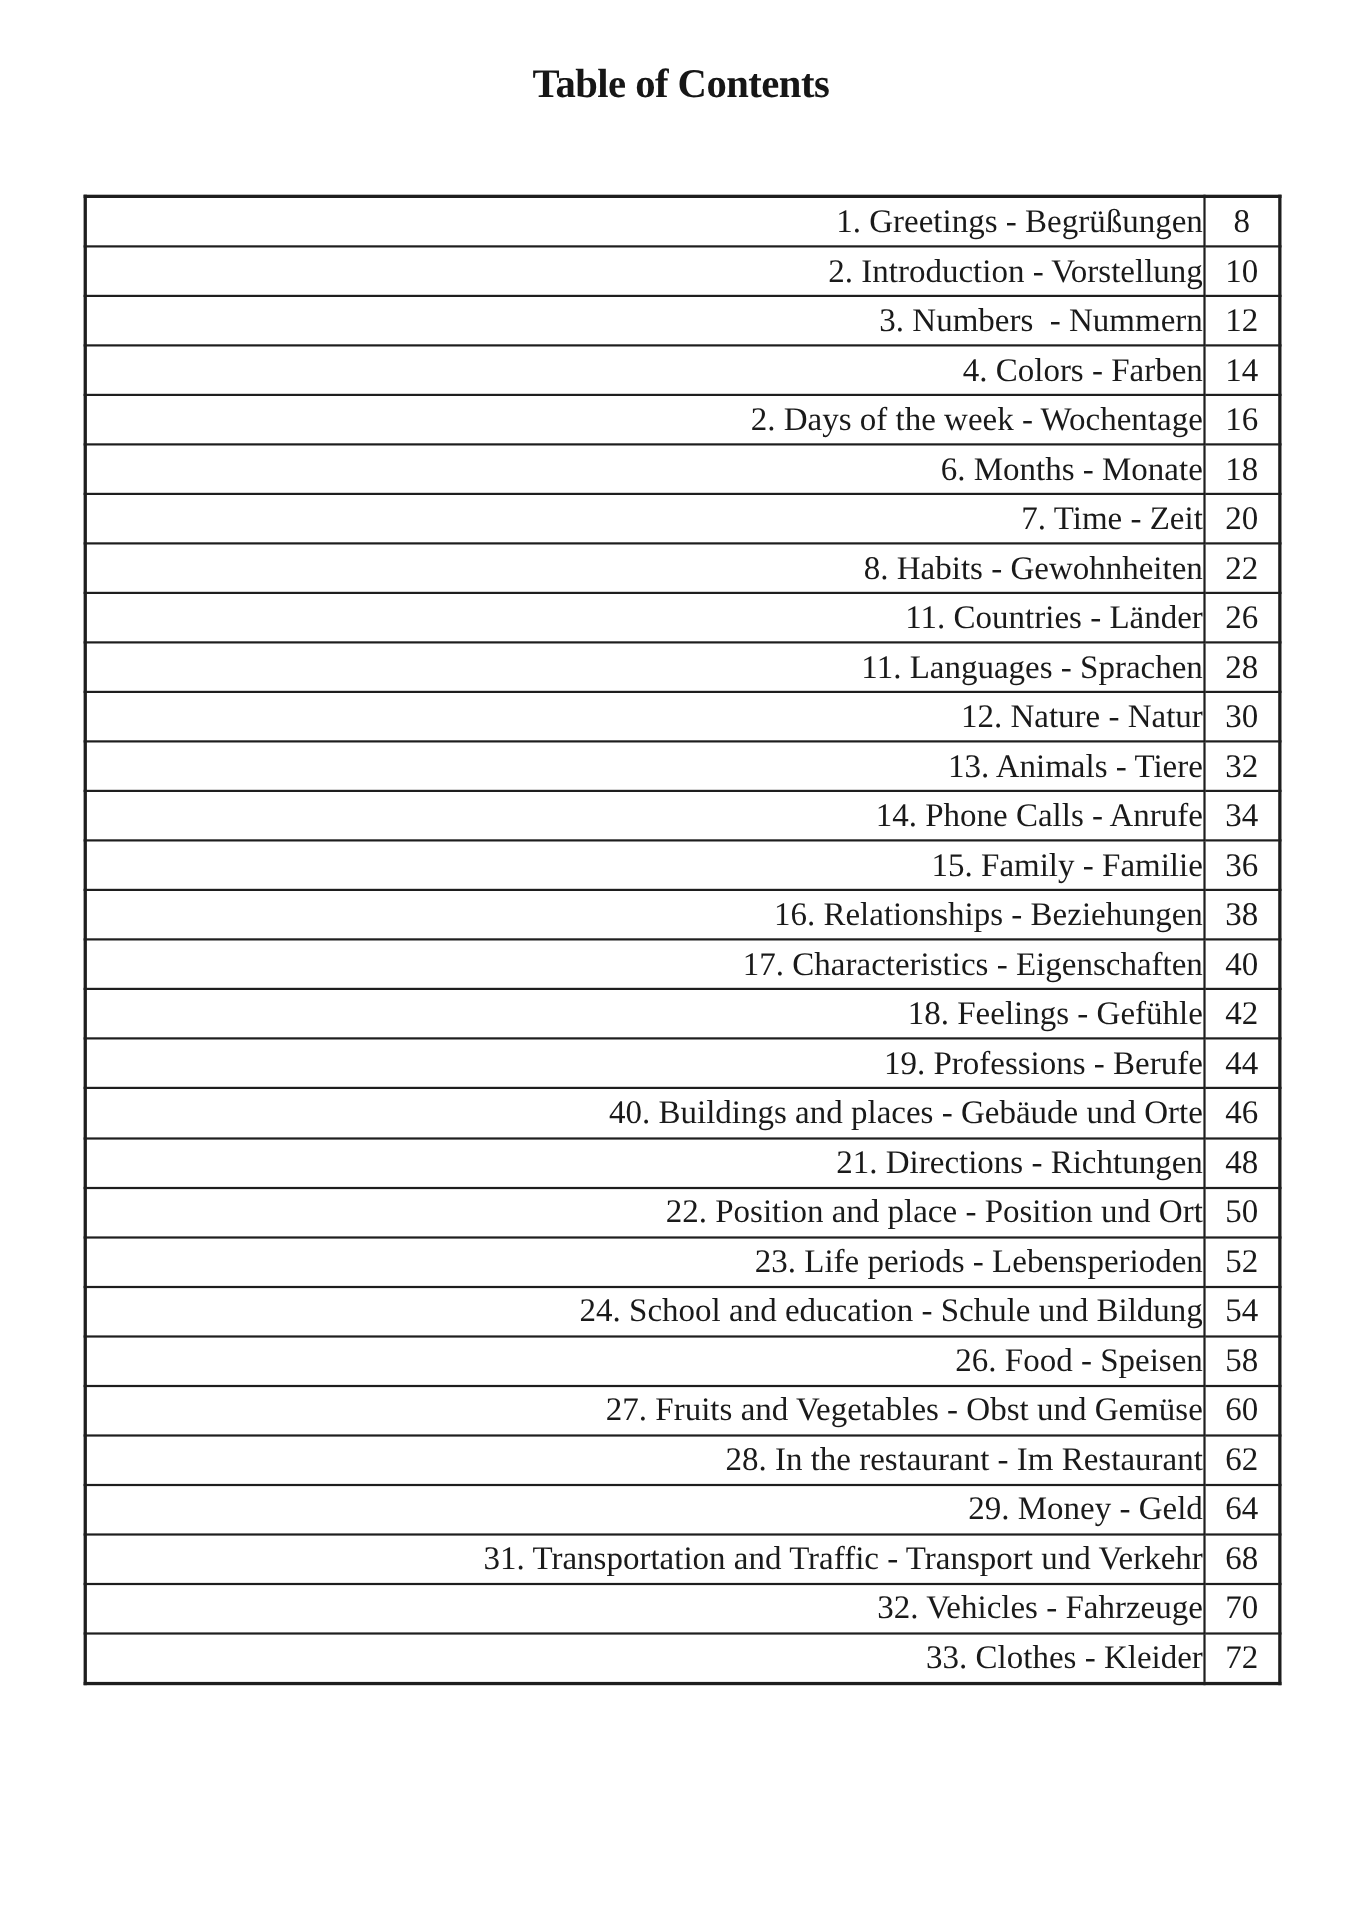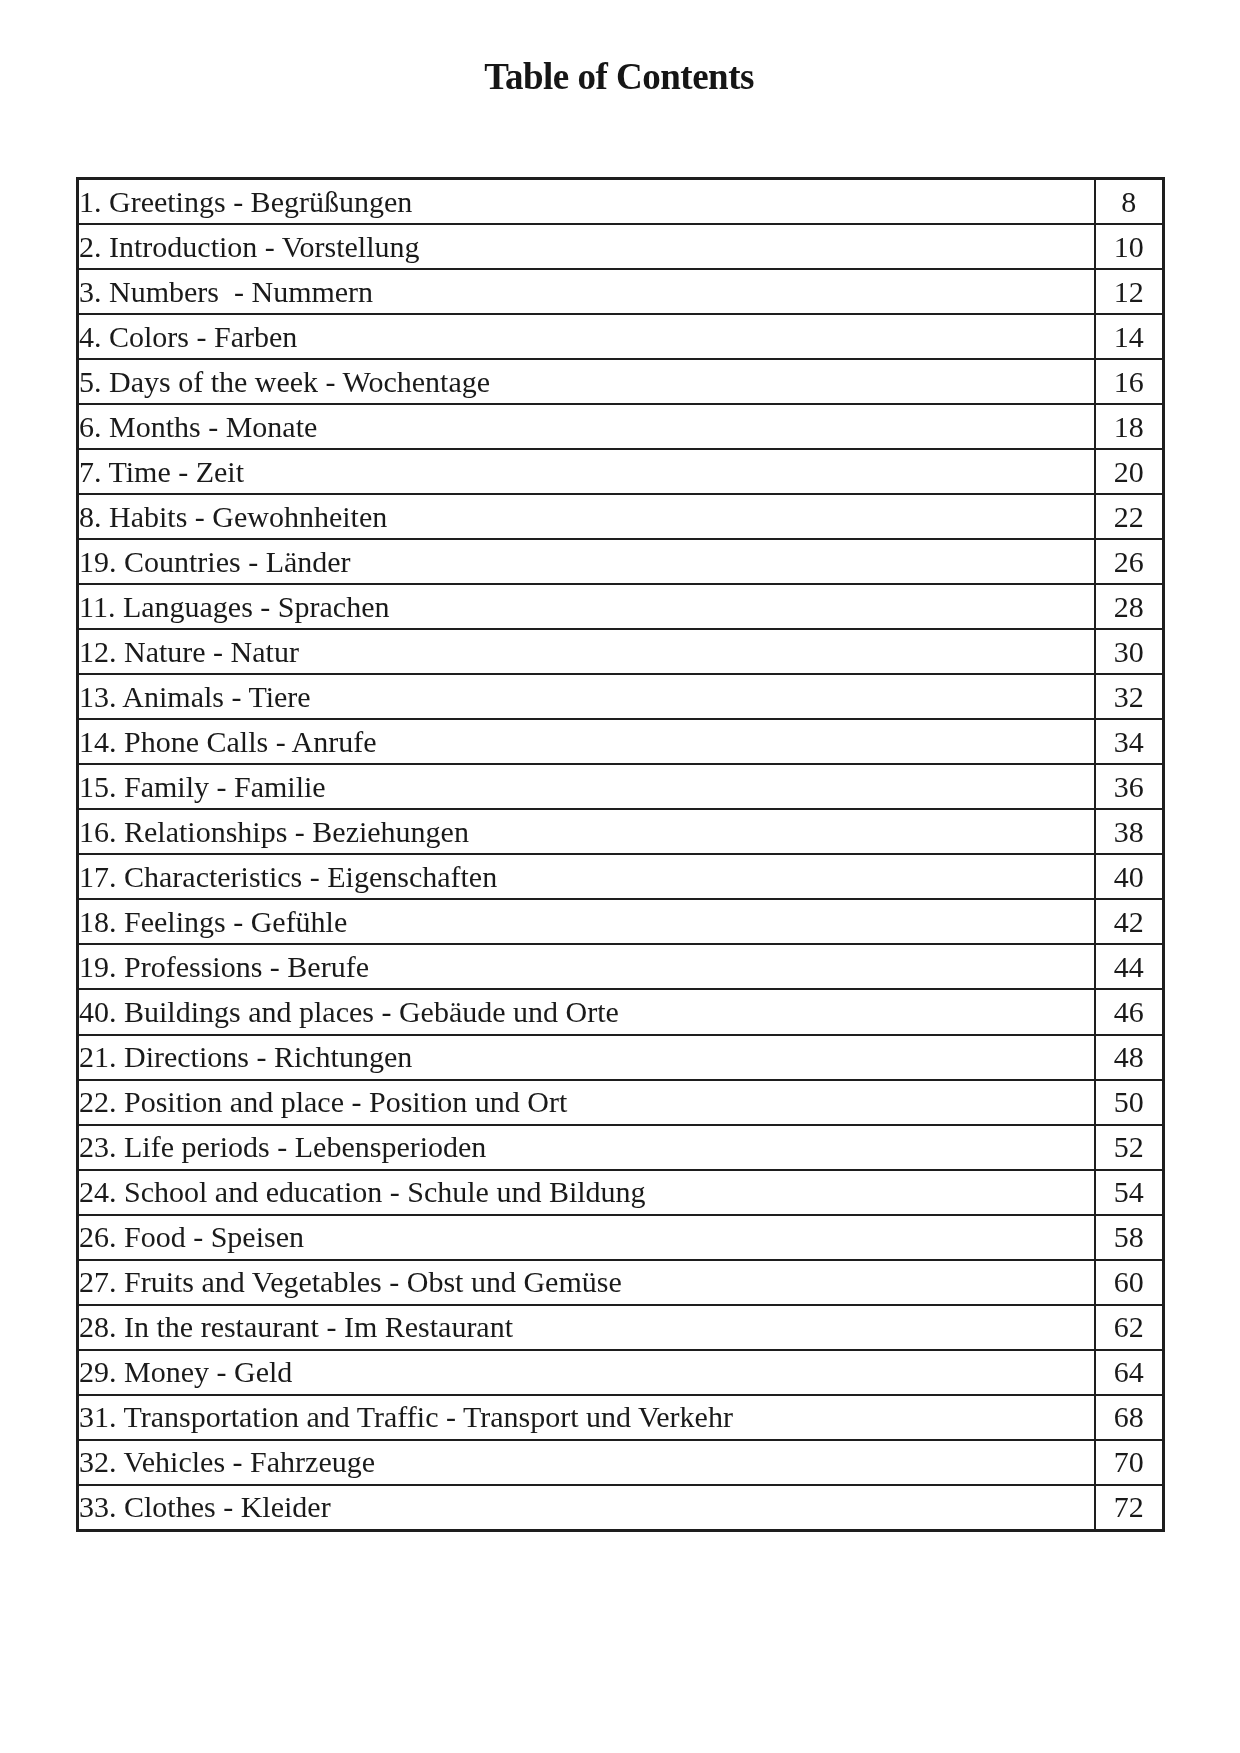--- a/index.html
+++ b/index.html
@@ -46,21 +46,21 @@
     border: 2px solid #1e1e1e;
     font-size: 30px;
     line-height: 1;
     padding: 0;
     vertical-align: middle;
     overflow: hidden;
   }
   td.toc-label {
     padding-left: 9px;
     white-space: pre; 
-    text-align: left;
+    text-align: right;
   }
   td.toc-page {
     text-align: center;
     white-space: nowrap;
   }
   col.col-label { width: 1017px; }
   col.col-page  { width: 69px;  }
 </style>
 </head>
 <body>
@@ -89,42 +89,42 @@
       <td class="toc-label">3. Numbers  - Nummern</td>
       <td class="toc-page">12</td>
     </tr>
 
     <tr>
       <td class="toc-label">4. Colors - Farben</td>
       <td class="toc-page">14</td>
     </tr>
 
     <tr>
-      <td class="toc-label">5. Days of the week - Wochentage</td>
+      <td class="toc-label">2. Days of the week - Wochentage</td>
       <td class="toc-page">16</td>
     </tr>
 
     <tr>
       <td class="toc-label">6. Months - Monate</td>
       <td class="toc-page">18</td>
     </tr>
 
     <tr>
       <td class="toc-label">7. Time - Zeit</td>
       <td class="toc-page">20</td>
     </tr>
 
     <tr>
       <td class="toc-label">8. Habits - Gewohnheiten</td>
       <td class="toc-page">22</td>
     </tr>
 
 
     <tr>
-      <td class="toc-label">19. Countries - Länder</td>
+      <td class="toc-label">11. Countries - Länder</td>
       <td class="toc-page">26</td>
     </tr>
 
     <tr>
       <td class="toc-label">11. Languages - Sprachen</td>
       <td class="toc-page">28</td>
     </tr>
 
     <tr>
       <td class="toc-label">12. Nature - Natur</td>

